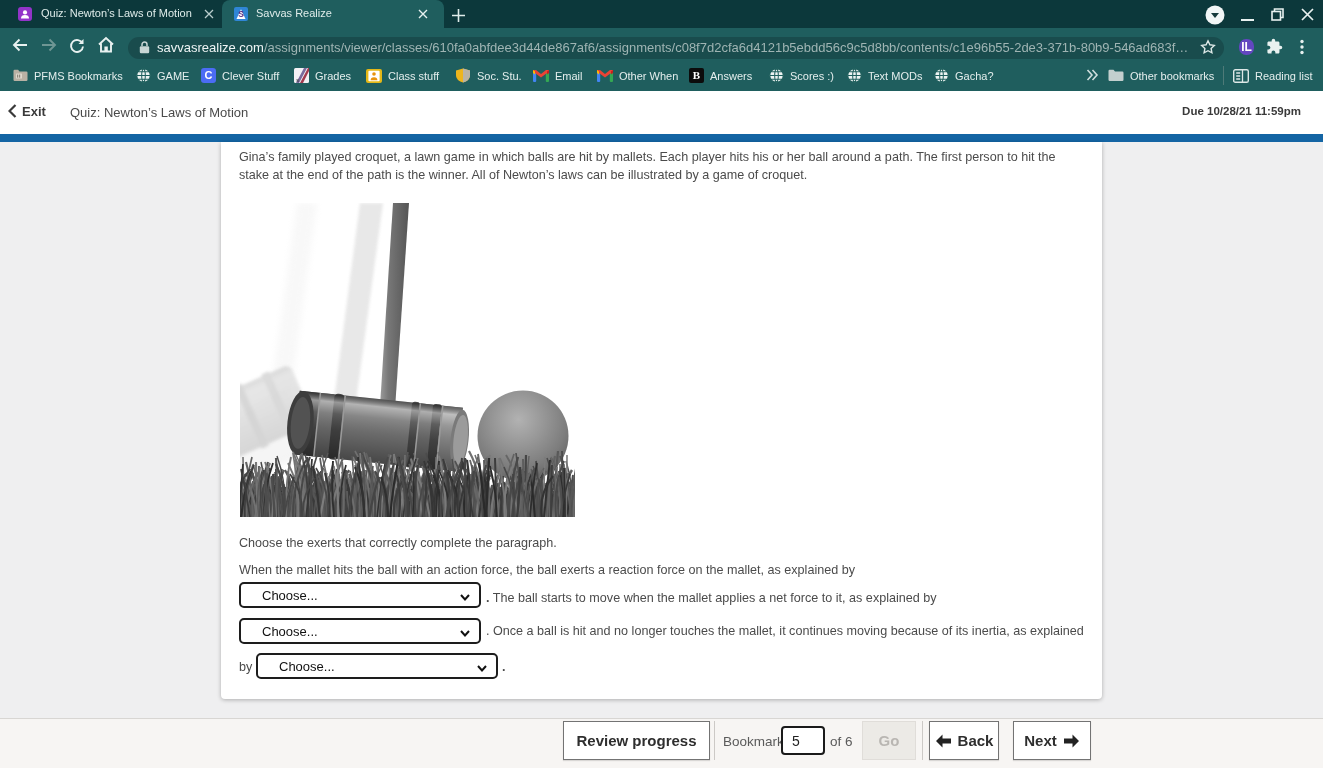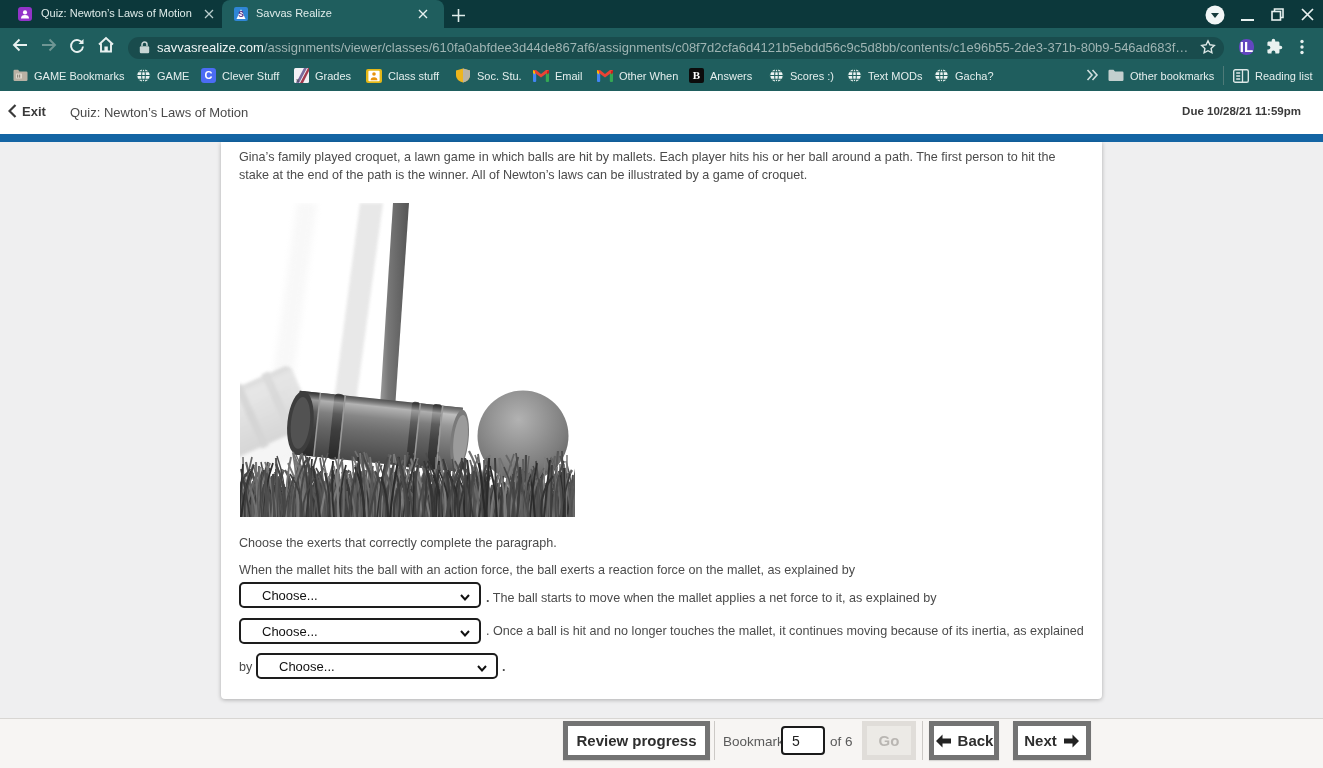--- a/index.html
+++ b/index.html
@@ -15,21 +15,21 @@
 .bm span{white-space:nowrap}
 
 #pagehead{position:absolute;left:0;top:91px;width:1323px;height:43px;background:#fff}
 #bluebar{position:absolute;left:0;top:134px;width:1323px;height:8px;background:#1465a4}
 #panel{position:absolute;left:221px;top:142px;width:881px;height:557px;background:#fff;border-radius:0 0 4px 4px;box-shadow:0 1px 4px rgba(0,0,0,.28)}
 .ptxt{position:absolute;color:#4b4b4b;font-size:12.6px;line-height:18px;white-space:nowrap}
 .sel{position:absolute;width:242px;height:26px;background:#fff;border:2px solid #1d1d1d;border-radius:5px;color:#111;font-size:13px;display:flex;align-items:center;padding-left:21px}
 .sel svg{position:absolute;right:8px;top:7px}
 
 #botbar{position:absolute;left:0;top:718px;width:1323px;height:50px;background:#f7f5f3;border-top:1px solid #d8d6d3}
-.bbtn{position:absolute;top:721px;height:39px;background:#fff;border:5px solid #737373;box-shadow:0 1px 1px rgba(0,0,0,.12);display:flex;align-items:center;justify-content:center;font-size:15px;font-weight:600;color:#2e2e2e}
+.bbtn{position:absolute;top:721px;height:39px;background:#fff;border:1px solid #737373;box-shadow:0 1px 1px rgba(0,0,0,.12);display:flex;align-items:center;justify-content:center;font-size:15px;font-weight:600;color:#2e2e2e}
 .bsep{position:absolute;top:721px;height:39px;width:1px;background:#ccc9c6}
 .blab{position:absolute;color:#5a5a5a;font-size:13.5px;top:734px}
 </style></head><body>
 
 <div id="tabbar"></div>
 
 <div class="tab" style="left:8px;width:214px">
   <svg class="abs" style="left:10px;top:7px" width="14" height="14">
       <rect width="14" height="14" rx="3" fill="#9334c9"></rect>
       <circle cx="7" cy="5.4" r="2.1" fill="#fff"></circle>
@@ -88,40 +88,40 @@
 
 <div class="abs" style="left:128px;top:37px;width:1096px;height:22px;border-radius:11px;background:#194c4d"></div>
 <svg class="abs" style="left:139px;top:41px" width="11" height="13" viewBox="0 0 11 13">
     <rect x="0.8" y="5.2" width="9.4" height="7" rx="1.2" fill="#c8d6d5"></rect>
     <path d="M3 5 V3.6 a2.5 2.5 0 0 1 5 0 V5" fill="none" stroke="#c8d6d5" stroke-width="1.5"></path>
   </svg>
 <div class="abs" style="left:157px;top:40px;font-size:13px;color:#eef4f4;white-space:nowrap;width:1040px;overflow:hidden">savvasrealize.com<span style="color:#9fb4b3">/assignments/viewer/classes/610fa0abfdee3d44de867af6/assignments/c08f7d2cfa6d4121b5ebdd56c9c5d8bb/contents/c1e96b55-2de3-371b-80b9-546ad683f…</span></div>
 <svg class="abs" style="left:1200px;top:39px" width="16" height="16" viewBox="0 0 16 16">
     <path d="M8 1.8 L9.9 5.8 L14.3 6.4 L11.1 9.4 L11.9 13.8 L8 11.7 L4.1 13.8 L4.9 9.4 L1.7 6.4 L6.1 5.8 Z" fill="none" stroke="#dde8e7" stroke-width="1.4"></path>
   </svg>
-<div class="abs" style="left:1239px;top:39px;width:15px;height:16px;background:#6247c0;border-radius:7px;color:#fff;font-size:15px;font-weight:bold;text-align:center;line-height:16px">IL</div>
+<div class="abs" style="left:1239px;top:39px;width:15px;height:16px;background:#6247c0;border-radius:7px;color:#fff;font-size:12px;font-weight:bold;text-align:center;line-height:16px">IL</div>
 <svg class="abs" style="left:1266px;top:38px" width="17" height="17" viewBox="0 0 24 24">
     <path d="M20.5 11H19V7c0-1.1-.9-2-2-2h-4V3.5a2.5 2.5 0 0 0-5 0V5H4c-1.1 0-2 .9-2 2v3.8h1.5c1.5 0 2.7 1.2 2.7 2.7S5 16.2 3.5 16.2H2V20c0 1.1.9 2 2 2h3.8v-1.5c0-1.5 1.2-2.7 2.7-2.7 1.5 0 2.7 1.2 2.7 2.7V22H17c1.1 0 2-.9 2-2v-4h1.5a2.5 2.5 0 0 0 0-5z" fill="#e8f1f0"></path>
   </svg>
 <svg class="abs" style="left:1300px;top:39px" width="4" height="16">
     <circle cx="2" cy="2.5" r="1.7" fill="#e8f1f0"></circle>
     <circle cx="2" cy="8" r="1.7" fill="#e8f1f0"></circle>
     <circle cx="2" cy="13.5" r="1.7" fill="#e8f1f0"></circle>
   </svg>
 
 <div id="bookbar"></div>
 
 <div class="bm" style="left:13px">
     <svg width="15" height="13" viewBox="0 0 15 13">
       <path d="M0.5 2 a1.2 1.2 0 0 1 1.2-1.2 h3.4 l1.4 1.6 h6.8 a1.2 1.2 0 0 1 1.2 1.2 v7.2 a1.2 1.2 0 0 1-1.2 1.2 h-11.6 a1.2 1.2 0 0 1-1.2-1.2 Z" fill="#b9b1a4"></path>
       <rect x="3" y="4.6" width="6" height="5" rx="0.6" fill="#ded8cd"></rect>
       <rect x="4" y="5.6" width="1.2" height="3" fill="#8f887c"></rect>
       <rect x="6" y="5.6" width="1.2" height="3" fill="#8f887c"></rect>
     </svg>
-    <span>GAME Bookmarks</span>
+    <span>PFMS Bookmarks</span>
   </div>
 <div class="bm" style="left:136px">
     <svg width="15" height="15" viewBox="0 0 16 16">
       <circle cx="8" cy="8" r="7.2" fill="#ecf3f2"></circle>
       <path d="M8 0.8 a7.2 7.2 0 0 0 0 14.4 M8 0.8 a7.2 7.2 0 0 1 0 14.4 M1 8 h14 M2.2 4 h11.6 M2.2 12 h11.6 M8 0.8 c-2.6 1.8-2.6 12.6 0 14.4 M8 0.8 c2.6 1.8 2.6 12.6 0 14.4" fill="none" stroke="#20605e" stroke-width="1.1"></path>
     </svg>
     <span>GAME</span>
   </div>
 <div class="bm" style="left:201px">
     <div class="ic" style="width:15px;height:15px;background:#4b6cf5;border-radius:3px;color:#fff;font-size:11px;font-weight:bold;text-align:center;line-height:15px">C</div>

